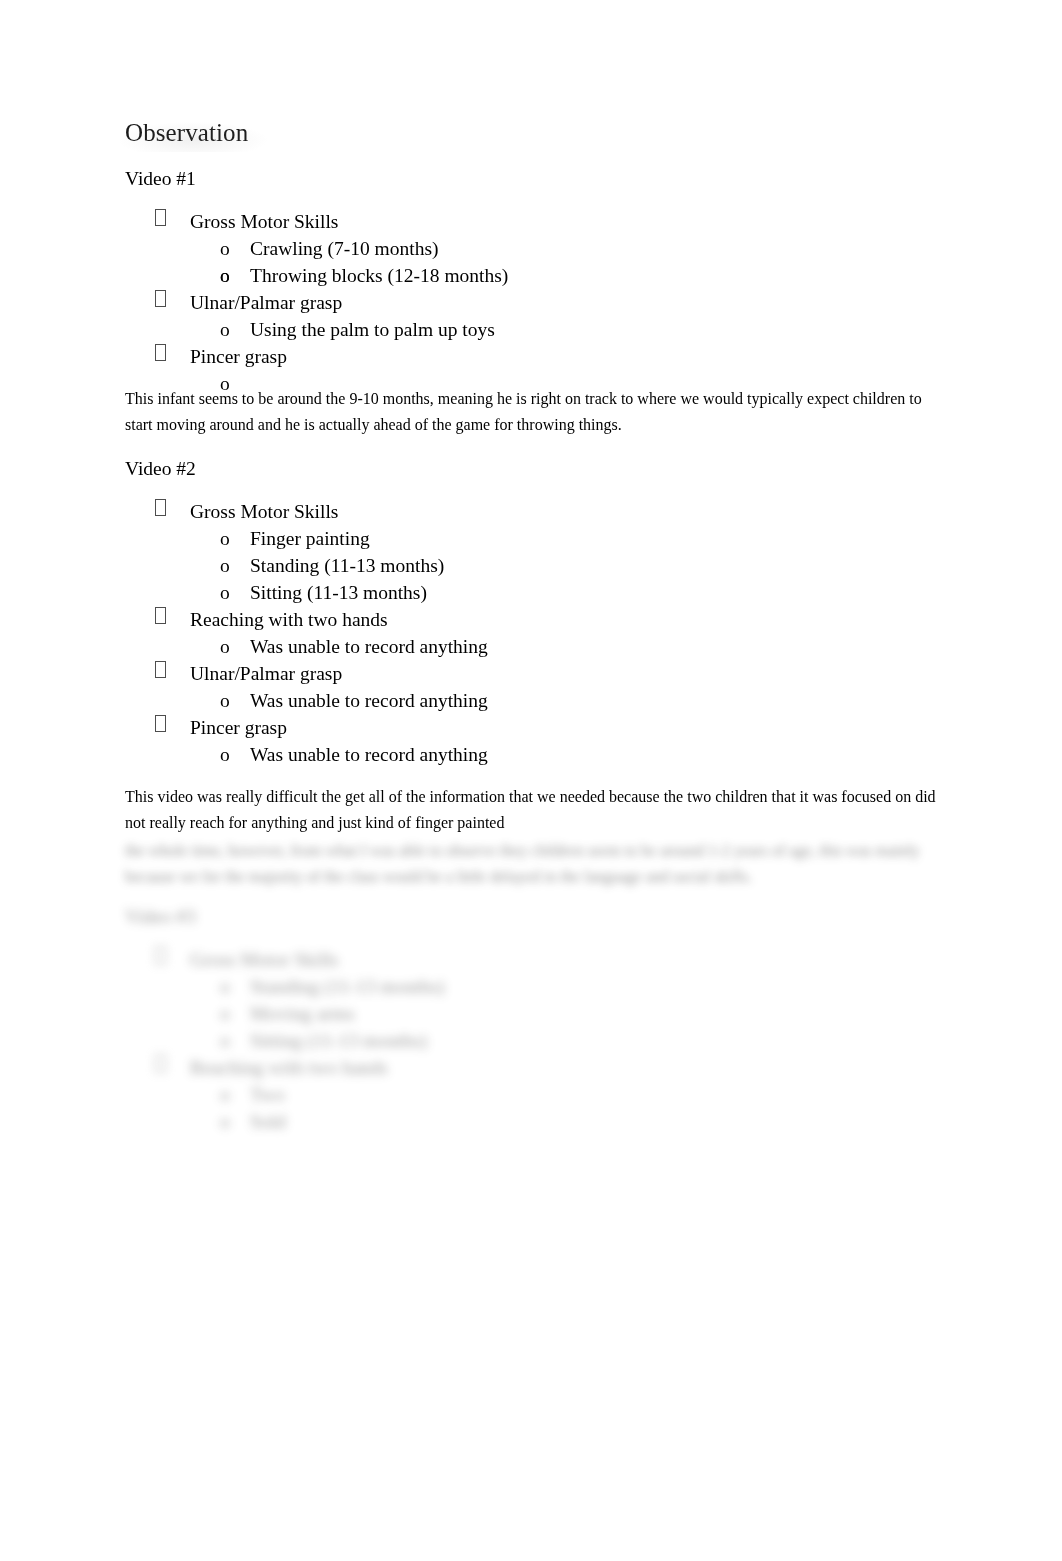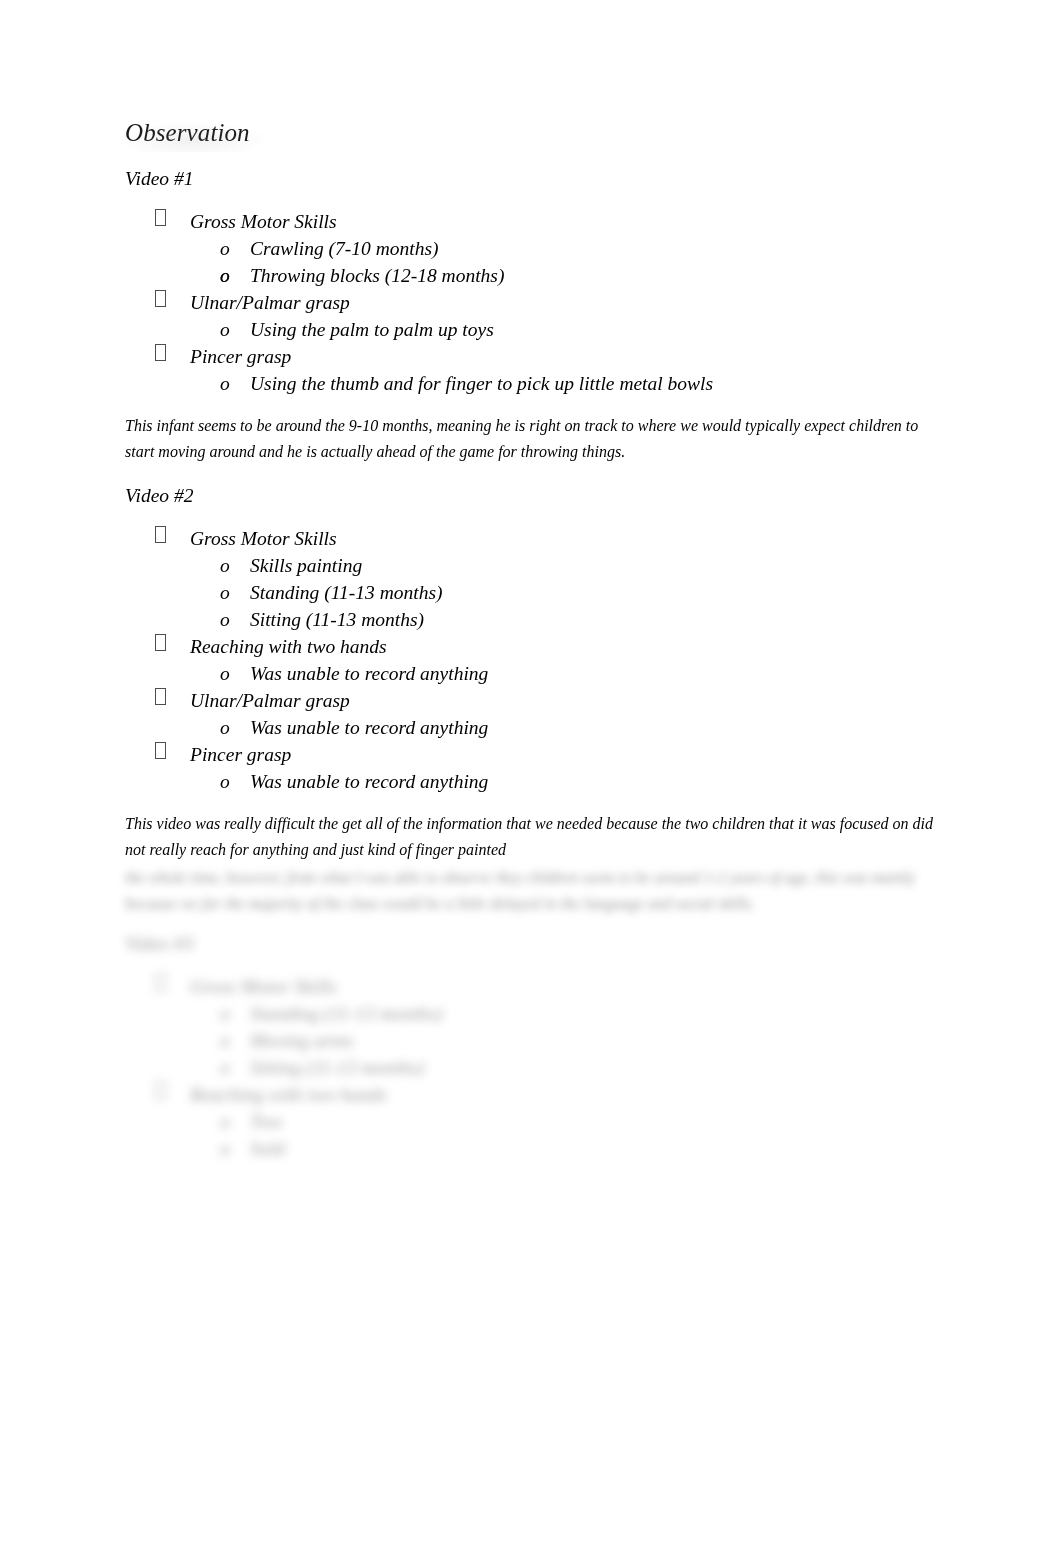--- a/index.html
+++ b/index.html
@@ -8,21 +8,20 @@
     background: #ffffff;
   }
   .page {
     position: relative;
     width: 1062px;
     height: 1561px;
     background: #ffffff;
     font-family: "Liberation Serif", "DejaVu Serif", serif;
     color: #000000;
     overflow: hidden;
-    font-style: italic;
   }
   .content {
     position: absolute;
     left: 125px;
     top: 118px;
     width: 812px;
   }
 
   
   .doc-title {
@@ -169,39 +168,38 @@
             <span>Using the palm to palm up toys</span>
           </li>
         </ul>
       </li>
       <li class="b1">
         <span class="marker"></span>
         <span>Pincer grasp</span>
         <ul class="lvl2">
           <li class="b2">
             <span class="marker-o">o</span>
-            <span>Using the thumb and for finger to pick up little metal bowls</span>
           </li>
         </ul>
       </li>
     </ul>
 
     <p class="body-para">This infant seems to be around the 9-10 months, meaning he is right on track to where we would typically expect children to start moving around and he is actually ahead of the game for throwing things.</p>
 
     
     <p class="para">Video #2</p>
 
     <ul class="lvl1">
       <li class="b1">
         <span class="marker"></span>
         <span>Gross Motor Skills</span>
         <ul class="lvl2">
           <li class="b2">
             <span class="marker-o">o</span>
-            <span>Skills painting</span>
+            <span>Finger painting</span>
           </li>
           <li class="b2">
             <span class="marker-o">o</span>
             <span>Standing (11-13 months)</span>
           </li>
           <li class="b2">
             <span class="marker-o">o</span>
             <span>Sitting (11-13 months)</span>
           </li>
         </ul>

